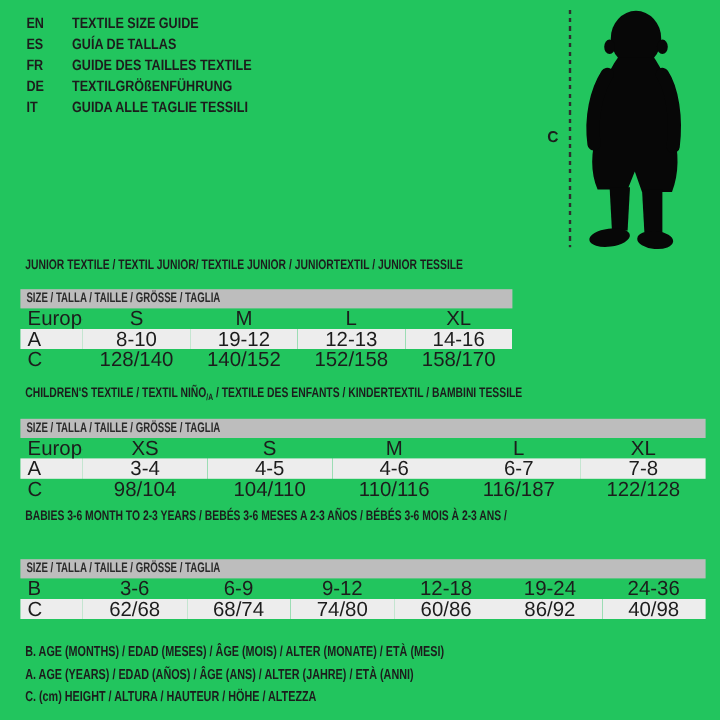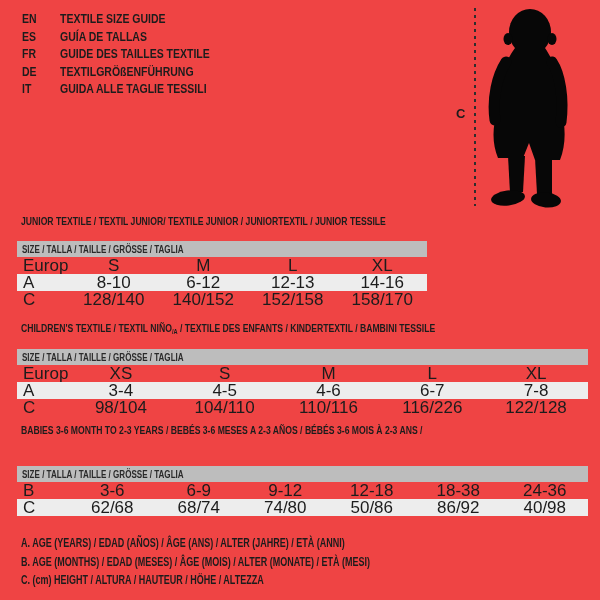--- a/index.html
+++ b/index.html
@@ -1,21 +1,21 @@
 <!DOCTYPE html>
 <html><head>
 <meta charset="utf-8">
 <style>
   html,body{margin:0;padding:0;}
   body{
     width:600px;height:600px;background:#ffffff;
     font-family:"Liberation Sans", sans-serif;
     color:#1c1c1c;overflow:hidden;
   }
-  .page{position:relative;width:600px;height:600px;background:#ef4444;}
+  .page{position:relative;width:600px;height:600px;background:#22c55e;}
 
   
   .cond{display:inline-block;transform-origin:0 50%;white-space:nowrap;}
   .sx84{transform:scaleX(0.84);}
   .sx75{transform:scaleX(0.75);}
   .sx70{transform:scaleX(0.70);}
 
   
   .lang-list{position:absolute;left:22px;top:12px;}
   .lang-row{display:flex;align-items:baseline;height:17.6px;font-weight:bold;font-size:12.5px;}
@@ -123,21 +123,21 @@
           <tr>
         <td class="rowlabel">Europe</td>
         <td>S</td>
         <td>M</td>
         <td>L</td>
         <td>XL</td>
       </tr>
       <tr class="shaded">
         <td class="rowlabel">A</td>
         <td>8-10</td>
-        <td>6-12</td>
+        <td>19-12</td>
         <td>12-13</td>
         <td>14-16</td>
       </tr>
       <tr>
         <td class="rowlabel">C</td>
         <td>128/140</td>
         <td>140/152</td>
         <td>152/158</td>
         <td>158/170</td>
       </tr>
@@ -178,21 +178,21 @@
         <td>4-5</td>
         <td>4-6</td>
         <td>6-7</td>
         <td>7-8</td>
       </tr>
       <tr>
         <td class="rowlabel">C</td>
         <td>98/104</td>
         <td>104/110</td>
         <td>110/116</td>
-        <td>116/226</td>
+        <td>116/187</td>
         <td>122/128</td>
       </tr>
     </tbody>
       </table>
   </div>
 
   <div class="tbl-title" style="left:21px;top:424px;">
     <span class="line"><span class="cond sx75">BABIES 3-6 MONTH TO 2-3 YEARS / BEBÉS 3-6 MESES A 2-3 AÑOS / BÉBÉS 3-6 MOIS À 2-3 ANS /</span></span>
   </div>
   <div class="size-table t23" style="left:17px;top:466px;">
@@ -209,41 +209,41 @@
           <col>
           <col>
         </colgroup>
       <tbody>
           <tr>
         <td class="rowlabel">B</td>
         <td>3-6</td>
         <td>6-9</td>
         <td>9-12</td>
         <td>12-18</td>
-        <td>18-38</td>
+        <td>19-24</td>
         <td>24-36</td>
       </tr>
       <tr class="shaded">
         <td class="rowlabel">C</td>
         <td>62/68</td>
         <td>68/74</td>
         <td>74/80</td>
-        <td>50/86</td>
+        <td>60/86</td>
         <td>86/92</td>
         <td>40/98</td>
       </tr>
     </tbody>
       </table>
   </div>
 
   <div class="legend">
     <div class="legend-row">
+      <span class="cond sx75">B. AGE (MONTHS) / EDAD (MESES) / ÂGE (MOIS) / ALTER (MONATE) / ETÀ (MESI)</span>
+    </div>
+    <div class="legend-row">
       <span class="cond sx75">A. AGE (YEARS) / EDAD (AÑOS) / ÂGE (ANS) / ALTER (JAHRE) / ETÀ (ANNI)</span>
-    </div>
-    <div class="legend-row">
-      <span class="cond sx75">B. AGE (MONTHS) / EDAD (MESES) / ÂGE (MOIS) / ALTER (MONATE) / ETÀ (MESI)</span>
     </div>
     <div class="legend-row">
       <span class="cond sx75">C. (cm) HEIGHT / ALTURA / HAUTEUR / HÖHE / ALTEZZA</span>
     </div>
   </div>
 
 </div>
 
 </body></html>

